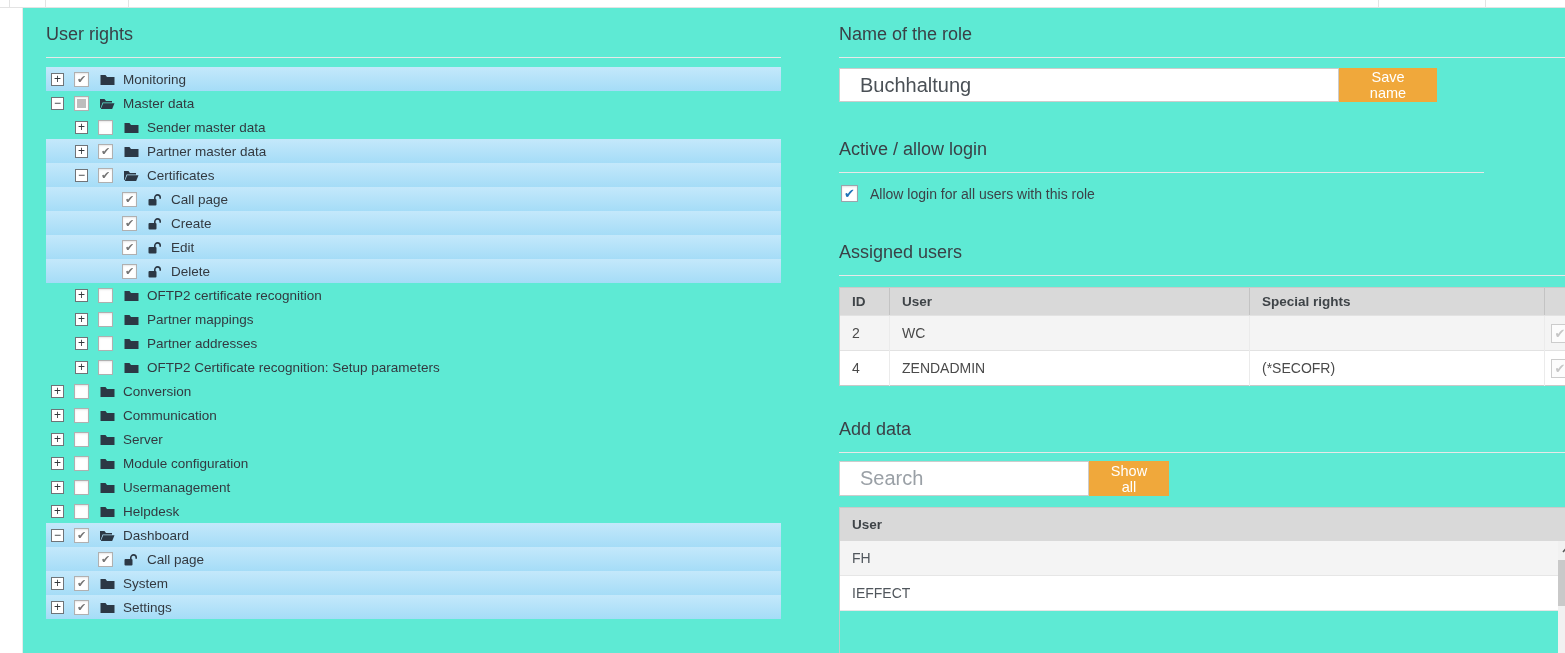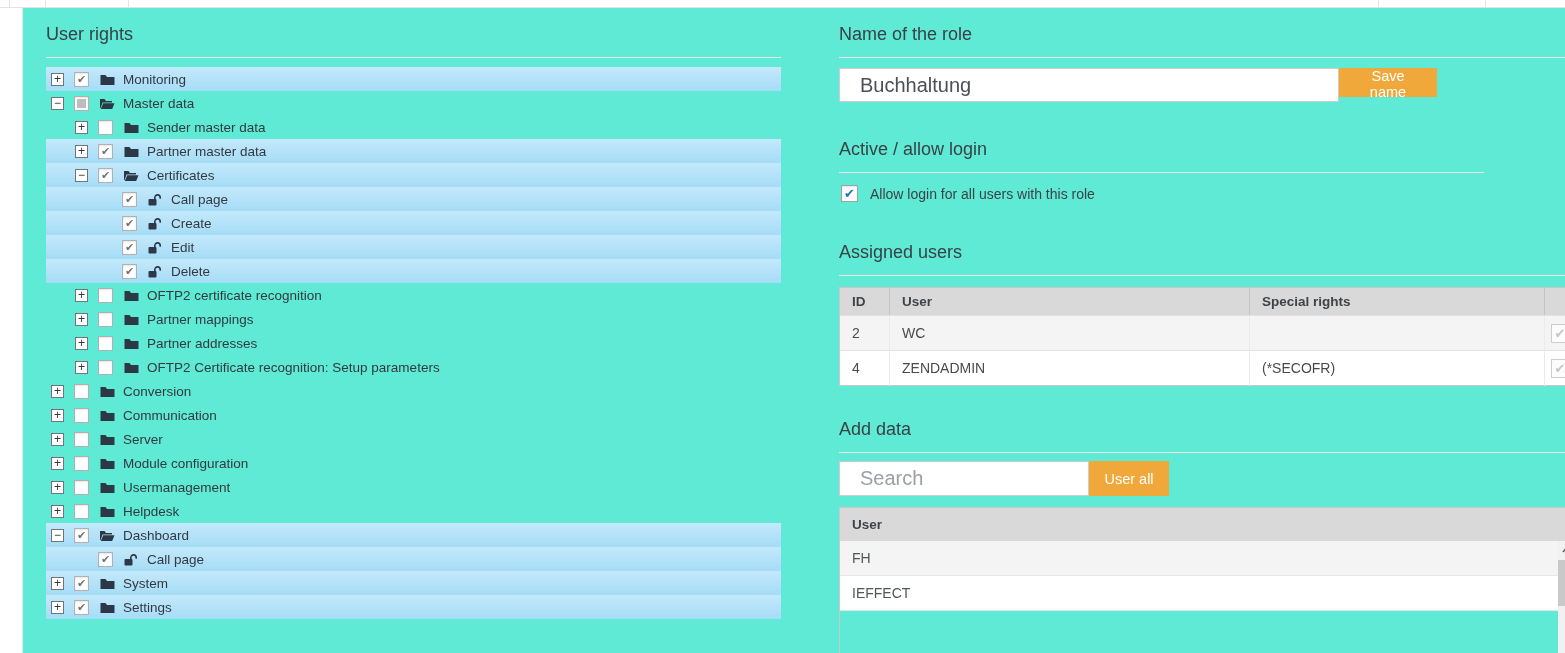--- a/index.html
+++ b/index.html
@@ -50,21 +50,21 @@
   .right-panel { position: absolute; left: 788px; top: 0; width: 737px; height: 645px; margin-left: 28px; }
   #rn-title { position: absolute; top: 16px; left: 0; }
   #rn-divider { top: 49px; left: 0; width: 737px; }
   .input-row { position: absolute; top: 60px; left: 0; display: flex; }
   .txt-input {
     height: 34px; border: 1px solid #cccccc; padding: 0 20px;
     font-family: inherit; font-size: 20px; color: #4a5056; outline: none;
   }
   #role-input { width: 500px; }
   .btn-orange {
-    height: 29px; background: #f0a83b; color: #ffffff; border: none;
+    height: 34px; background: #f0a83b; color: #ffffff; border: none;
     font-family: inherit; font-size: 14.5px; cursor: pointer; padding: 0 14px;
   }
   #save-btn { width: 98px; }
   #al-title { position: absolute; top: 131px; left: 0; }
   #al-divider { top: 164px; left: 0; width: 645px; }
   .check-row { position: absolute; top: 177px; left: 2px; display: flex; align-items: center; }
   .blue-cb {
     width: 17px; height: 17px; border: 1px solid #9aa4ac; background: #fff;
     box-shadow: inset 0 1px 2px rgba(0,0,0,.12);
     display: flex; align-items: center; justify-content: center; cursor: pointer;
@@ -442,21 +442,21 @@
               </span>
             </div>
           </div>
         </div>
     </div>
 
     <h2 class="section-title" id="add-title">Add data</h2>
     <div class="divider" id="add-divider"></div>
     <div class="search-row">
       <input type="text" class="txt-input" id="search-input" placeholder="Search" style="">
-      <button class="btn-orange" id="showall-btn">User all</button>
+      <button class="btn-orange" id="showall-btn">Show all</button>
     </div>
 
     <div id="user-list">
       <div class="ul-head">User</div>
       <div class="ul-rows" id="ul-rows">
           <div class="u-row">FH</div>
           <div class="u-row">IEFFECT</div>
           <div class="scrollbar">
           <div class="sb-up">
             <svg width="9" height="6" viewBox="0 0 9 6">

